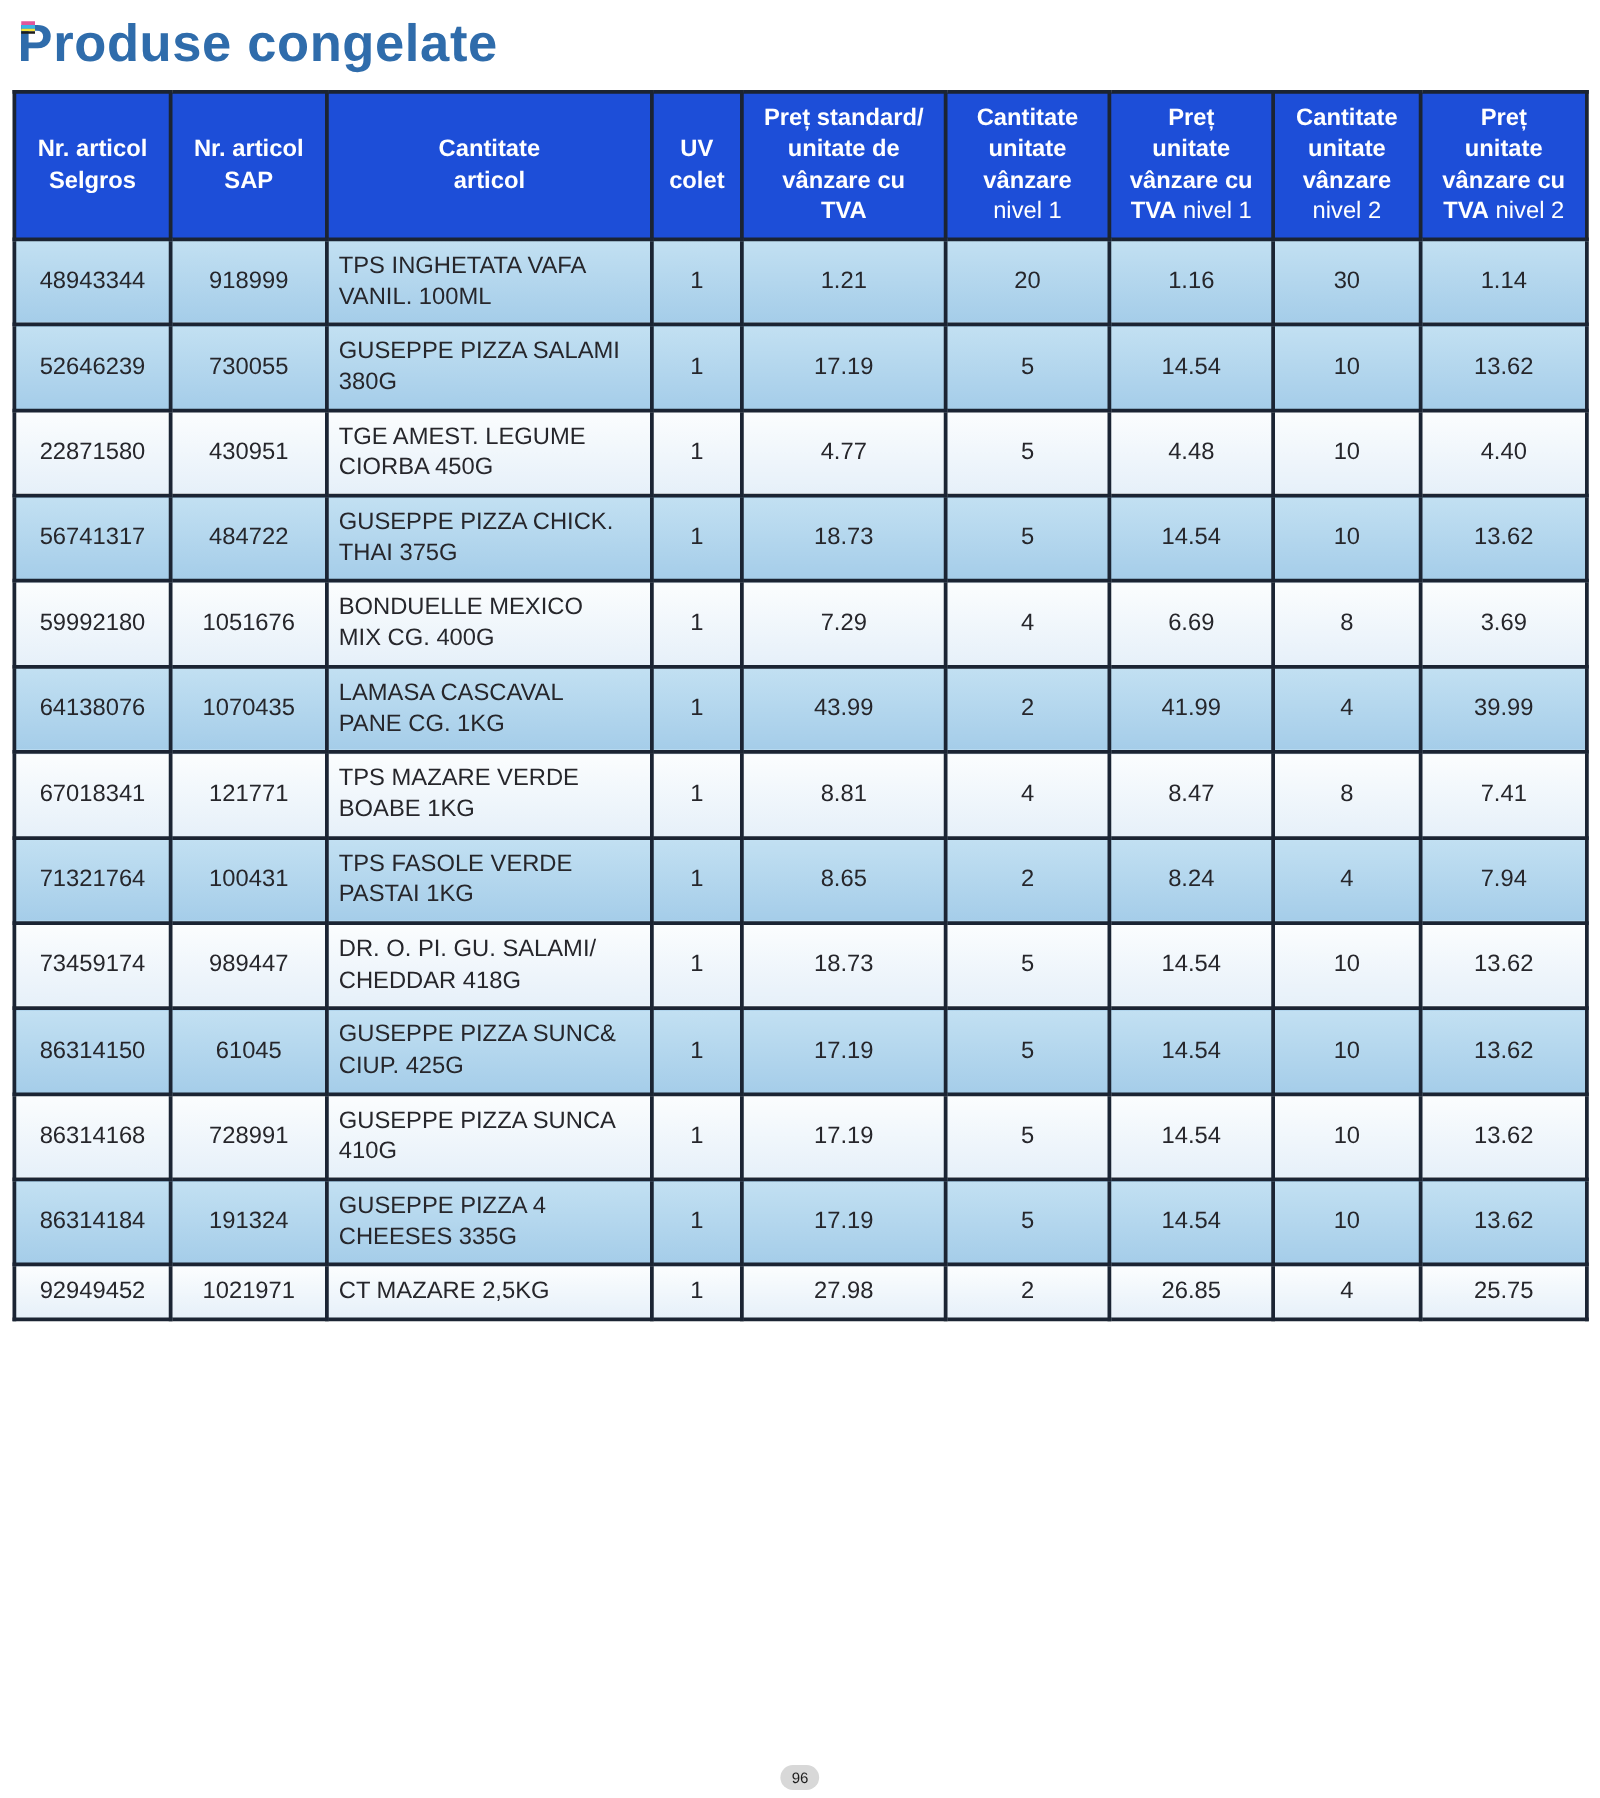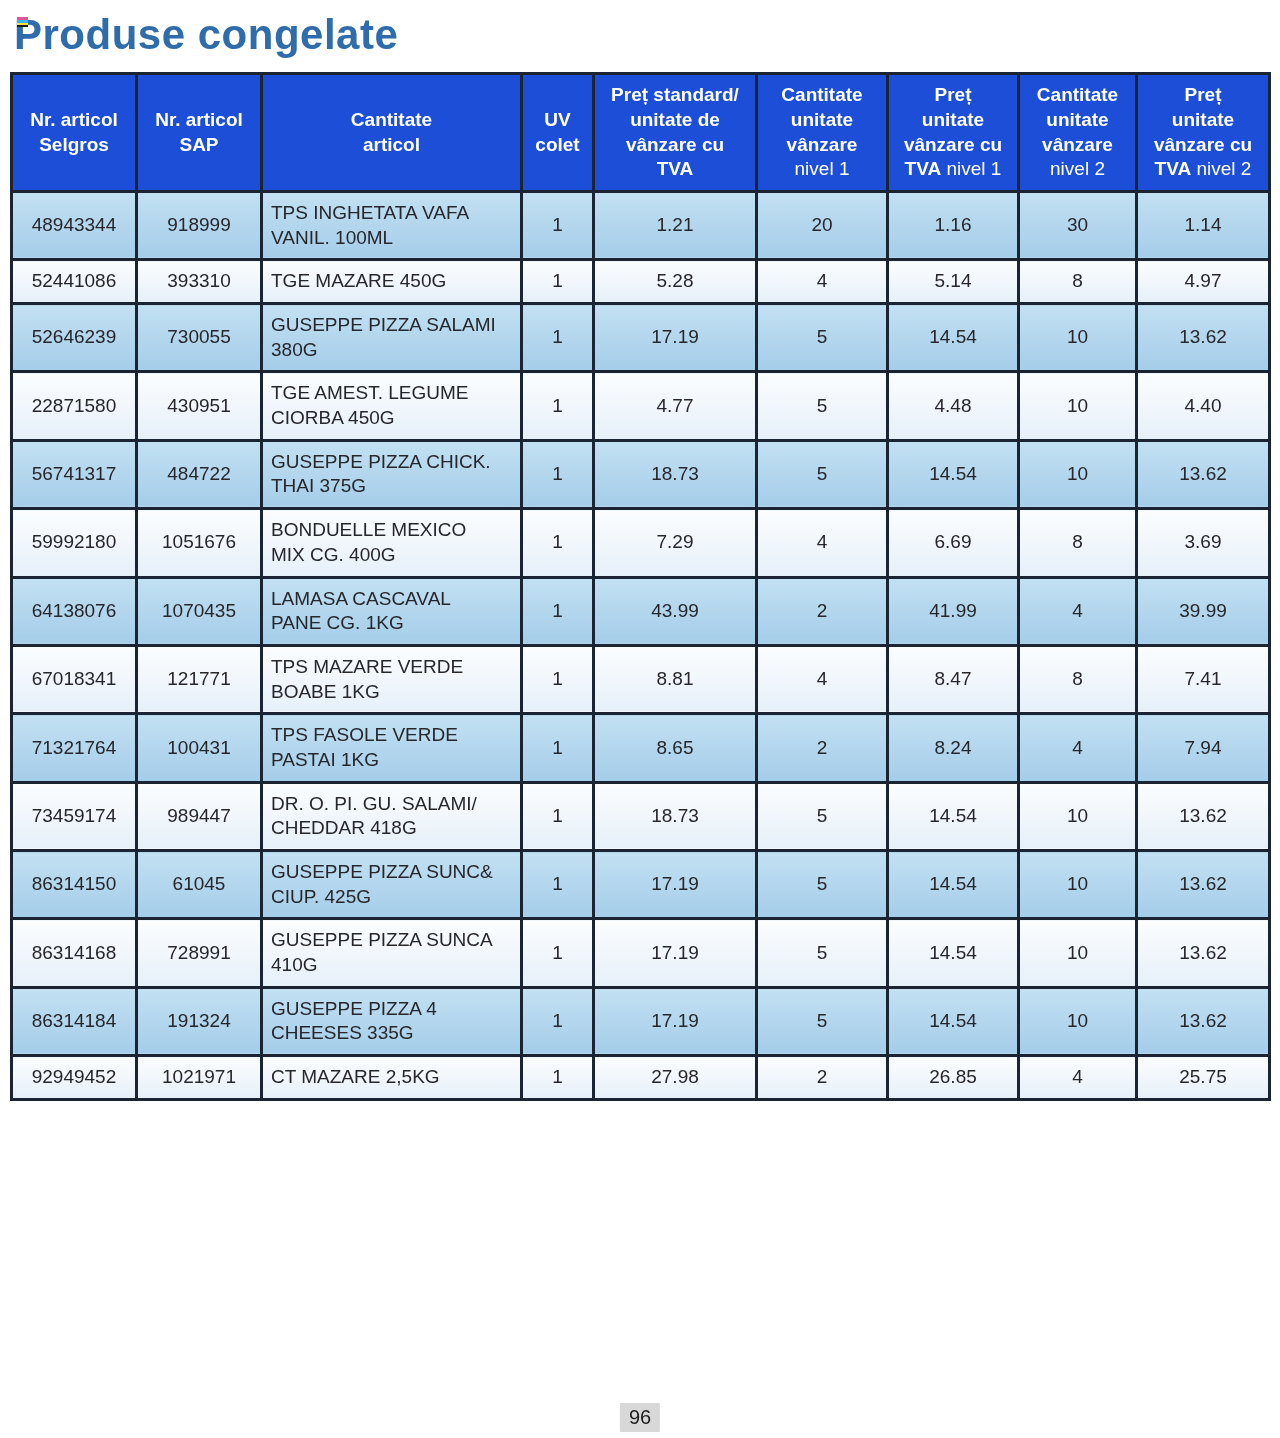--- a/index.html
+++ b/index.html
@@ -93,23 +93,23 @@
     background: linear-gradient(180deg, #fbfdfe 0%, #e6f0f9 100%);
   }
 
   .page-number {
     position: absolute;
     bottom: 6px;
     left: 50%;
     transform: translateX(-50%);
     background: #d8d8d8;
     color: #1d1d1d;
-    font-size: 20px;
+    font-size: 12px;
     padding: 3px 9px;
-    border-radius: 1px;
+    border-radius: 11px;
   }
 </style>
 </head>
 <body>
 
 <div class="title-wrap">
   <span class="reg-mark">
     <span class="stripe magenta"></span>
     <span class="stripe cyan"></span>
     <span class="stripe yellow"></span>
@@ -168,31 +168,20 @@
         <td class="num">918999</td>
         <td class="desc">TPS INGHETATA VAFA
 VANIL. 100ML</td>
         <td class="num">1</td>
         <td class="num">1.21</td>
         <td class="num">20</td>
         <td class="num">1.16</td>
         <td class="num">30</td>
         <td class="num">1.14</td>
       </tr>
-      <tr class="light">
-        <td class="num">52441086</td>
-        <td class="num">393310</td>
-        <td class="desc">TGE MAZARE 450G</td>
-        <td class="num">1</td>
-        <td class="num">5.28</td>
-        <td class="num">4</td>
-        <td class="num">5.14</td>
-        <td class="num">8</td>
-        <td class="num">4.97</td>
-      </tr>
       <tr class="dark">
         <td class="num">52646239</td>
         <td class="num">730055</td>
         <td class="desc">GUSEPPE PIZZA SALAMI
 380G</td>
         <td class="num">1</td>
         <td class="num">17.19</td>
         <td class="num">5</td>
         <td class="num">14.54</td>
         <td class="num">10</td>

